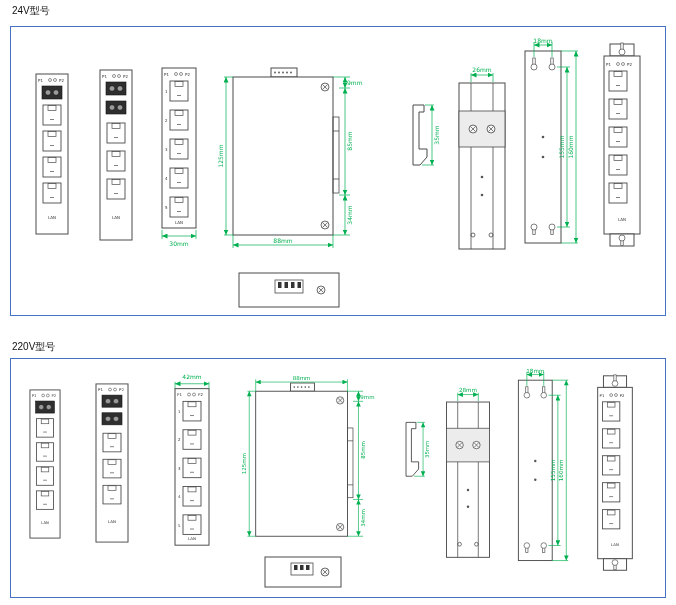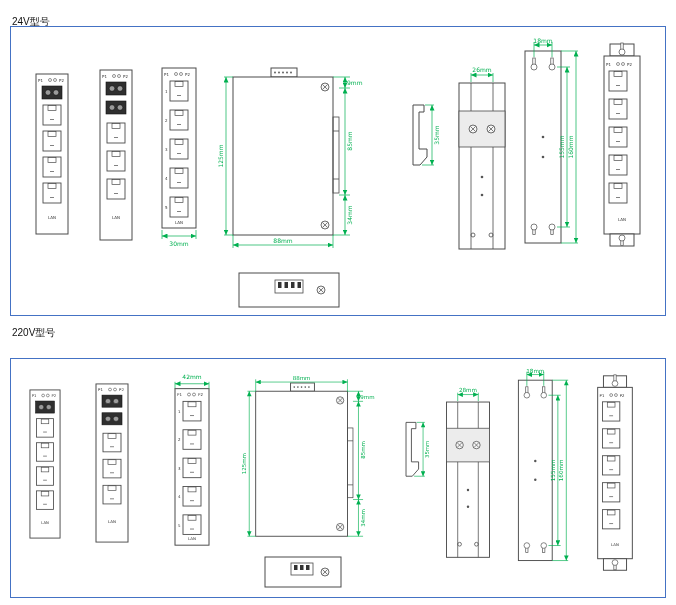--- a/index.html
+++ b/index.html
@@ -50,21 +50,21 @@
         <rect x="-1.2" y="-9" width="2.4" height="9" fill="#fff" stroke="#4a4a4a" stroke-width="0.7"></rect>
         <circle r="3" fill="#fff" stroke="#4a4a4a" stroke-width="0.7"></circle>
       </g>
     <g id="kyhd">
         <rect x="-1.2" y="0" width="2.4" height="7.5" fill="#fff" stroke="#4a4a4a" stroke-width="0.7"></rect>
         <circle r="3" fill="#fff" stroke="#4a4a4a" stroke-width="0.7"></circle>
       </g>
   </defs>
 </svg>
 
-<div class="sec-title" style="top:15px">24V型号</div>
+<div class="sec-title" style="top:4px">24V型号</div>
 
 <div class="frame" style="left:10px;top:26px;width:656px;height:290px">
 
   <svg class="view" style="left:24px;top:46px" width="34" height="162" viewBox="0 0 34 162">
     <rect class="ol" x="1" y="1" width="32" height="160"></rect>
     <text class="tt" x="3" y="9">P1</text>
     <use href="#led" x="15" y="7"></use>
     <text class="tt" x="24" y="9">P2</text>
     <use href="#fbp" x="7" y="13"></use>
     <use href="#rjp" x="8" y="32"></use>
@@ -210,21 +210,21 @@
     <rect class="ol" x="6" y="10" width="100" height="34"></rect>
     <rect class="ol2" x="42" y="17" width="28" height="13"></rect>
     <rect x="45" y="19" width="3.5" height="6" fill="#333"></rect>
     <rect x="51.5" y="19" width="3.5" height="6" fill="#333"></rect>
     <rect x="58" y="19" width="3.5" height="6" fill="#333"></rect>
     <rect x="64.5" y="19" width="3.5" height="6" fill="#333"></rect>
     <use href="#scw" x="88" y="27"></use>
   </svg>
 </div>
 
-<div class="sec-title" style="top:326px">220V型号</div>
+<div class="sec-title" style="top:340px">220V型号</div>
 
 <div class="frame" style="left:10px;top:358px;width:656px;height:240px">
 
   <svg class="view" style="left:18px;top:30px" width="32" height="150" viewBox="0 0 34 162" preserveAspectRatio="none">
     <rect class="ol" x="1" y="1" width="32" height="160"></rect>
     <text class="tt" x="3" y="9">P1</text>
     <use href="#led" x="15" y="7"></use>
     <text class="tt" x="24" y="9">P2</text>
     <use href="#fbp" x="7" y="13"></use>
     <use href="#rjp" x="8" y="32"></use>

